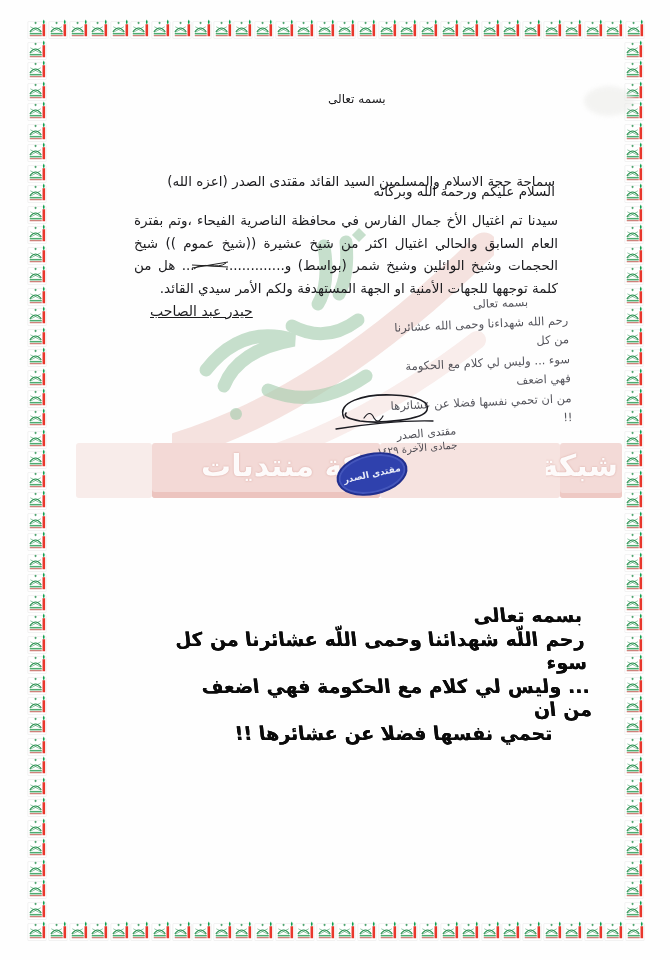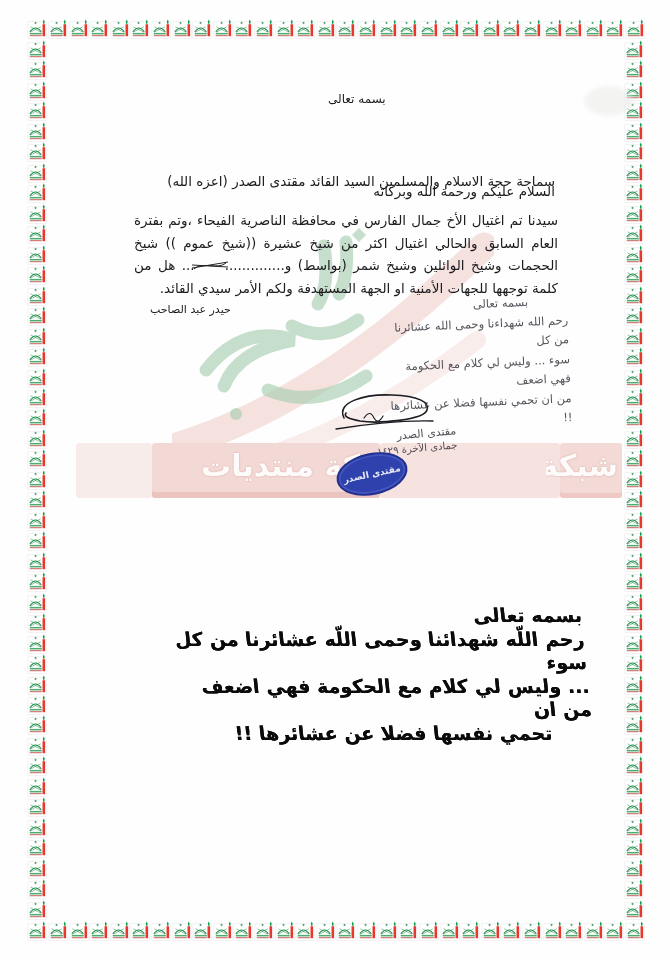--- a/index.html
+++ b/index.html
@@ -19,21 +19,21 @@
   
   .printed{color:#1b1b1e;}
   .bismillah-top{position:absolute;top:92px;left:328px;font-size:12px;direction:rtl;}
   .addressee{position:absolute;top:149px;right:115px;font-size:13.5px;margin-top:24px;}
   .salutation{position:absolute;top:183px;right:115px;font-size:13.5px;}
   .body-par{
     position:absolute;top:209px;right:112px;left:134px;
     font-size:13.5px;line-height:22.5px;text-align:justify;text-align-last:right;
   }
   .scribble-svg{display:inline-block;width:40px;height:12px;vertical-align:-1px;margin:0 -5px;}
-  .sender{position:absolute;top:303px;left:150px;font-size:11px;direction:rtl;}
+  .sender{position:absolute;top:303px;left:150px;font-size:14px;direction:rtl;text-decoration:underline;}
   
   .hw-block{
     position:absolute;top:295px;left:388px;width:182px;
     color:#3e3e46;font-size:11.5px;line-height:19.5px;text-align:right;
     transform:rotate(-2.5deg);letter-spacing:.3px;opacity:.88;
   }
   .hw-bismillah{padding-left:48px;text-align:center;}
   .sig-svg{position:absolute;top:390px;left:330px;width:110px;height:46px;}
   .sig-text{
     position:absolute;top:429px;left:347px;width:110px;color:#3a3a42;

